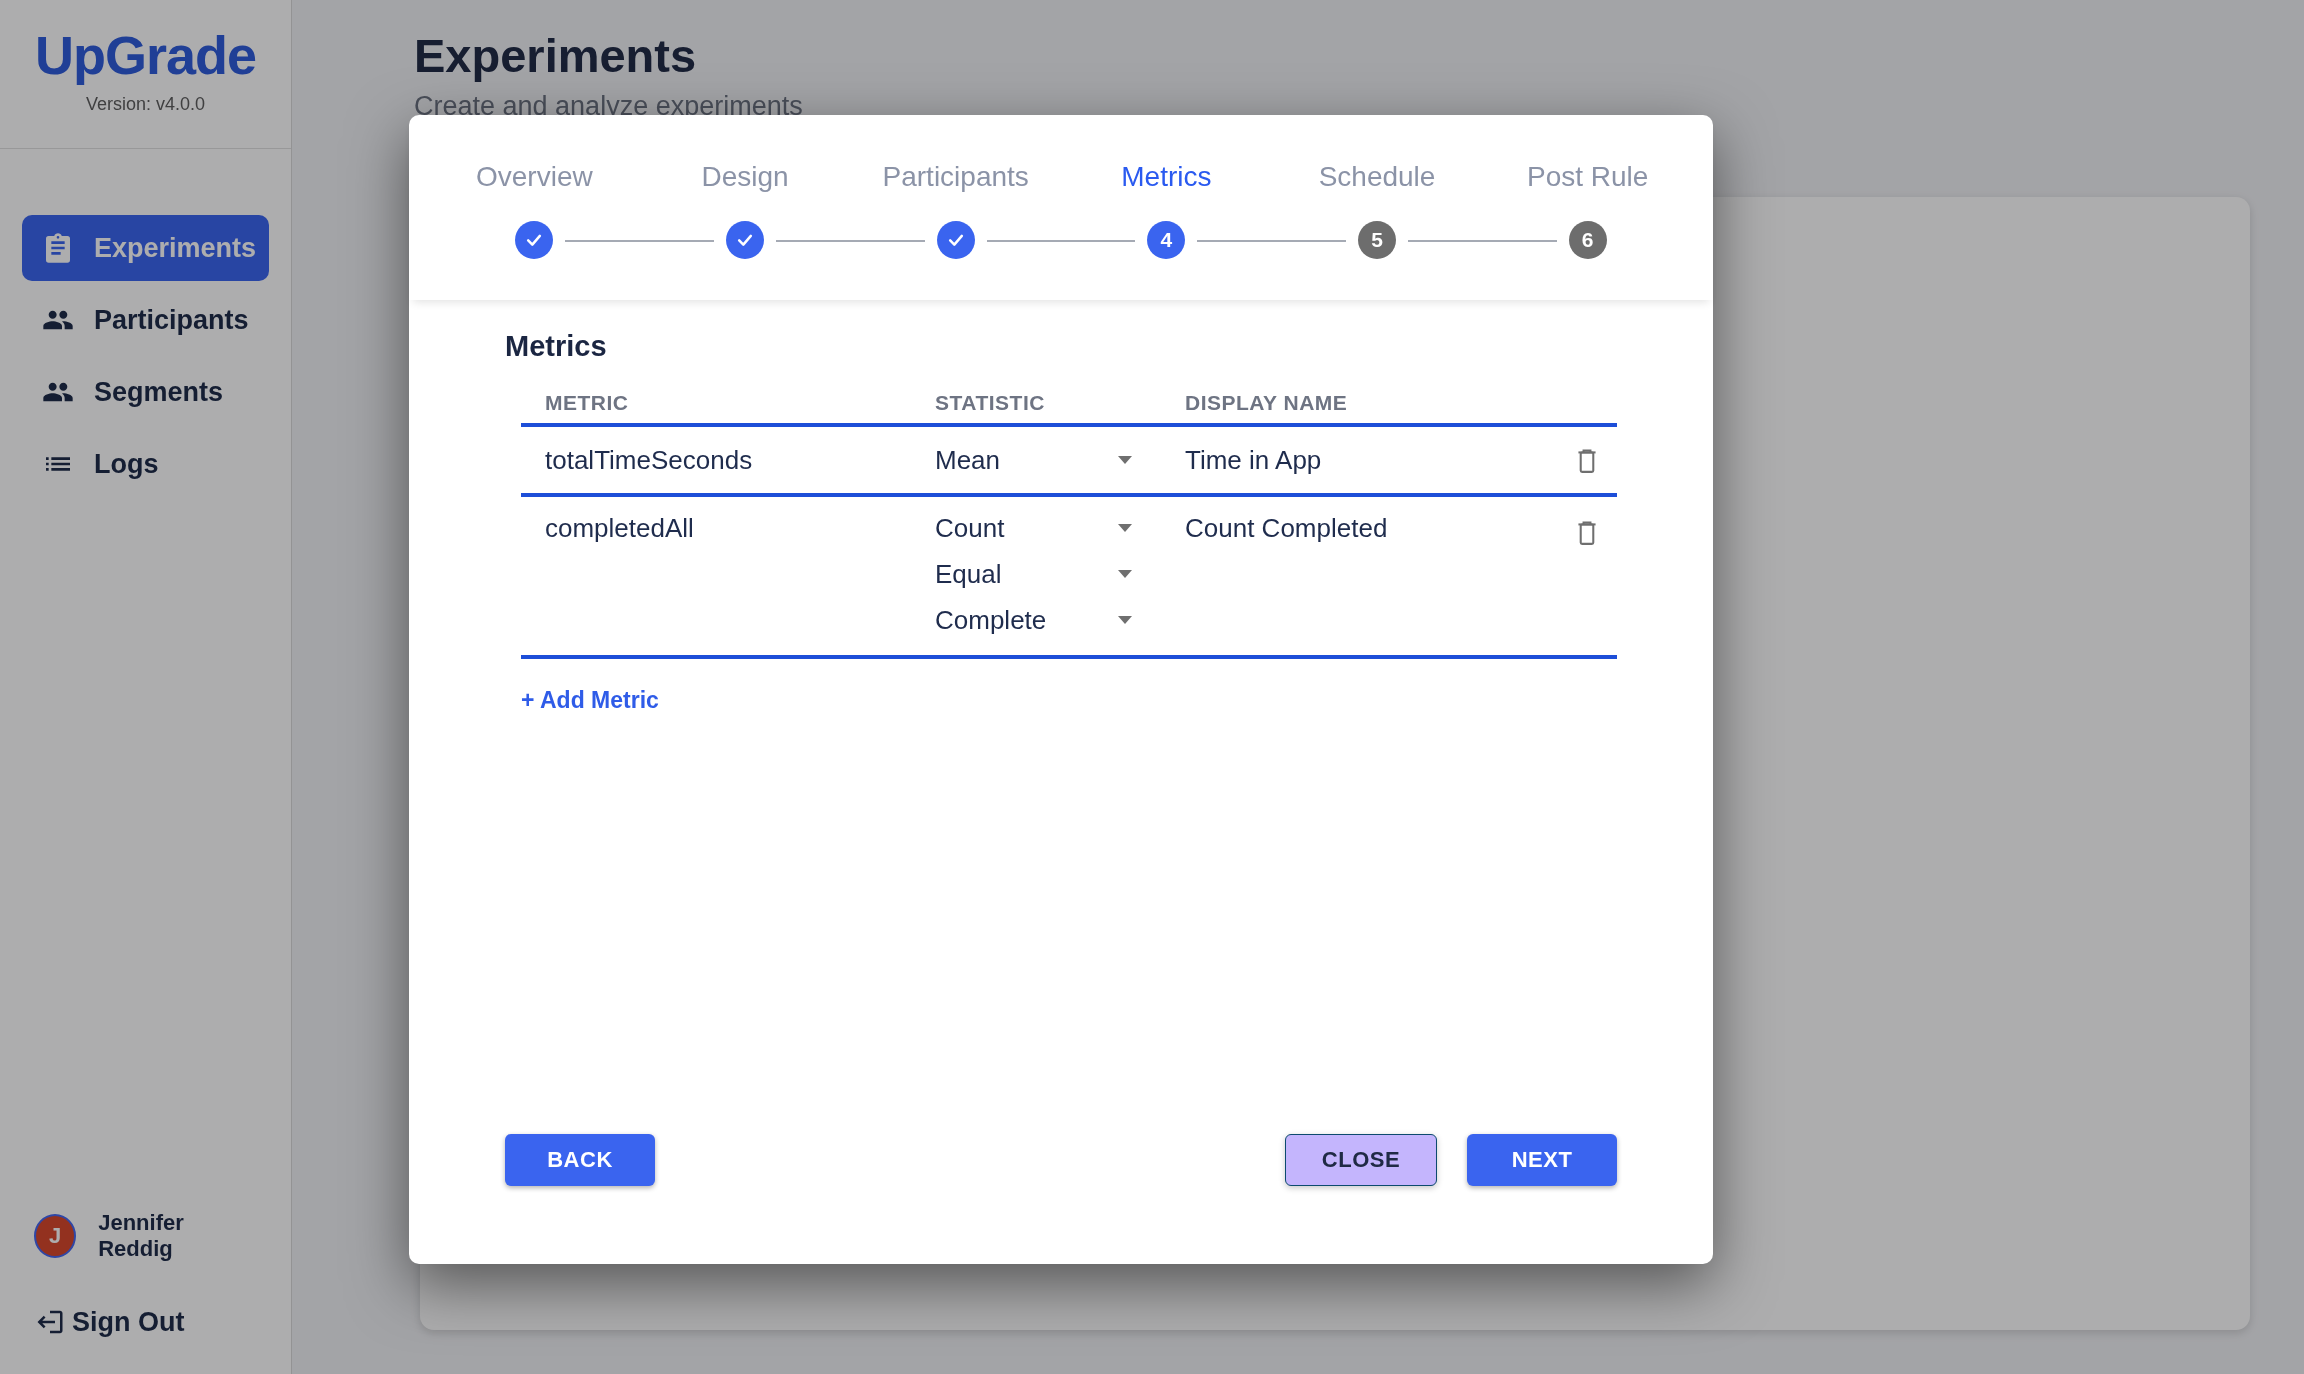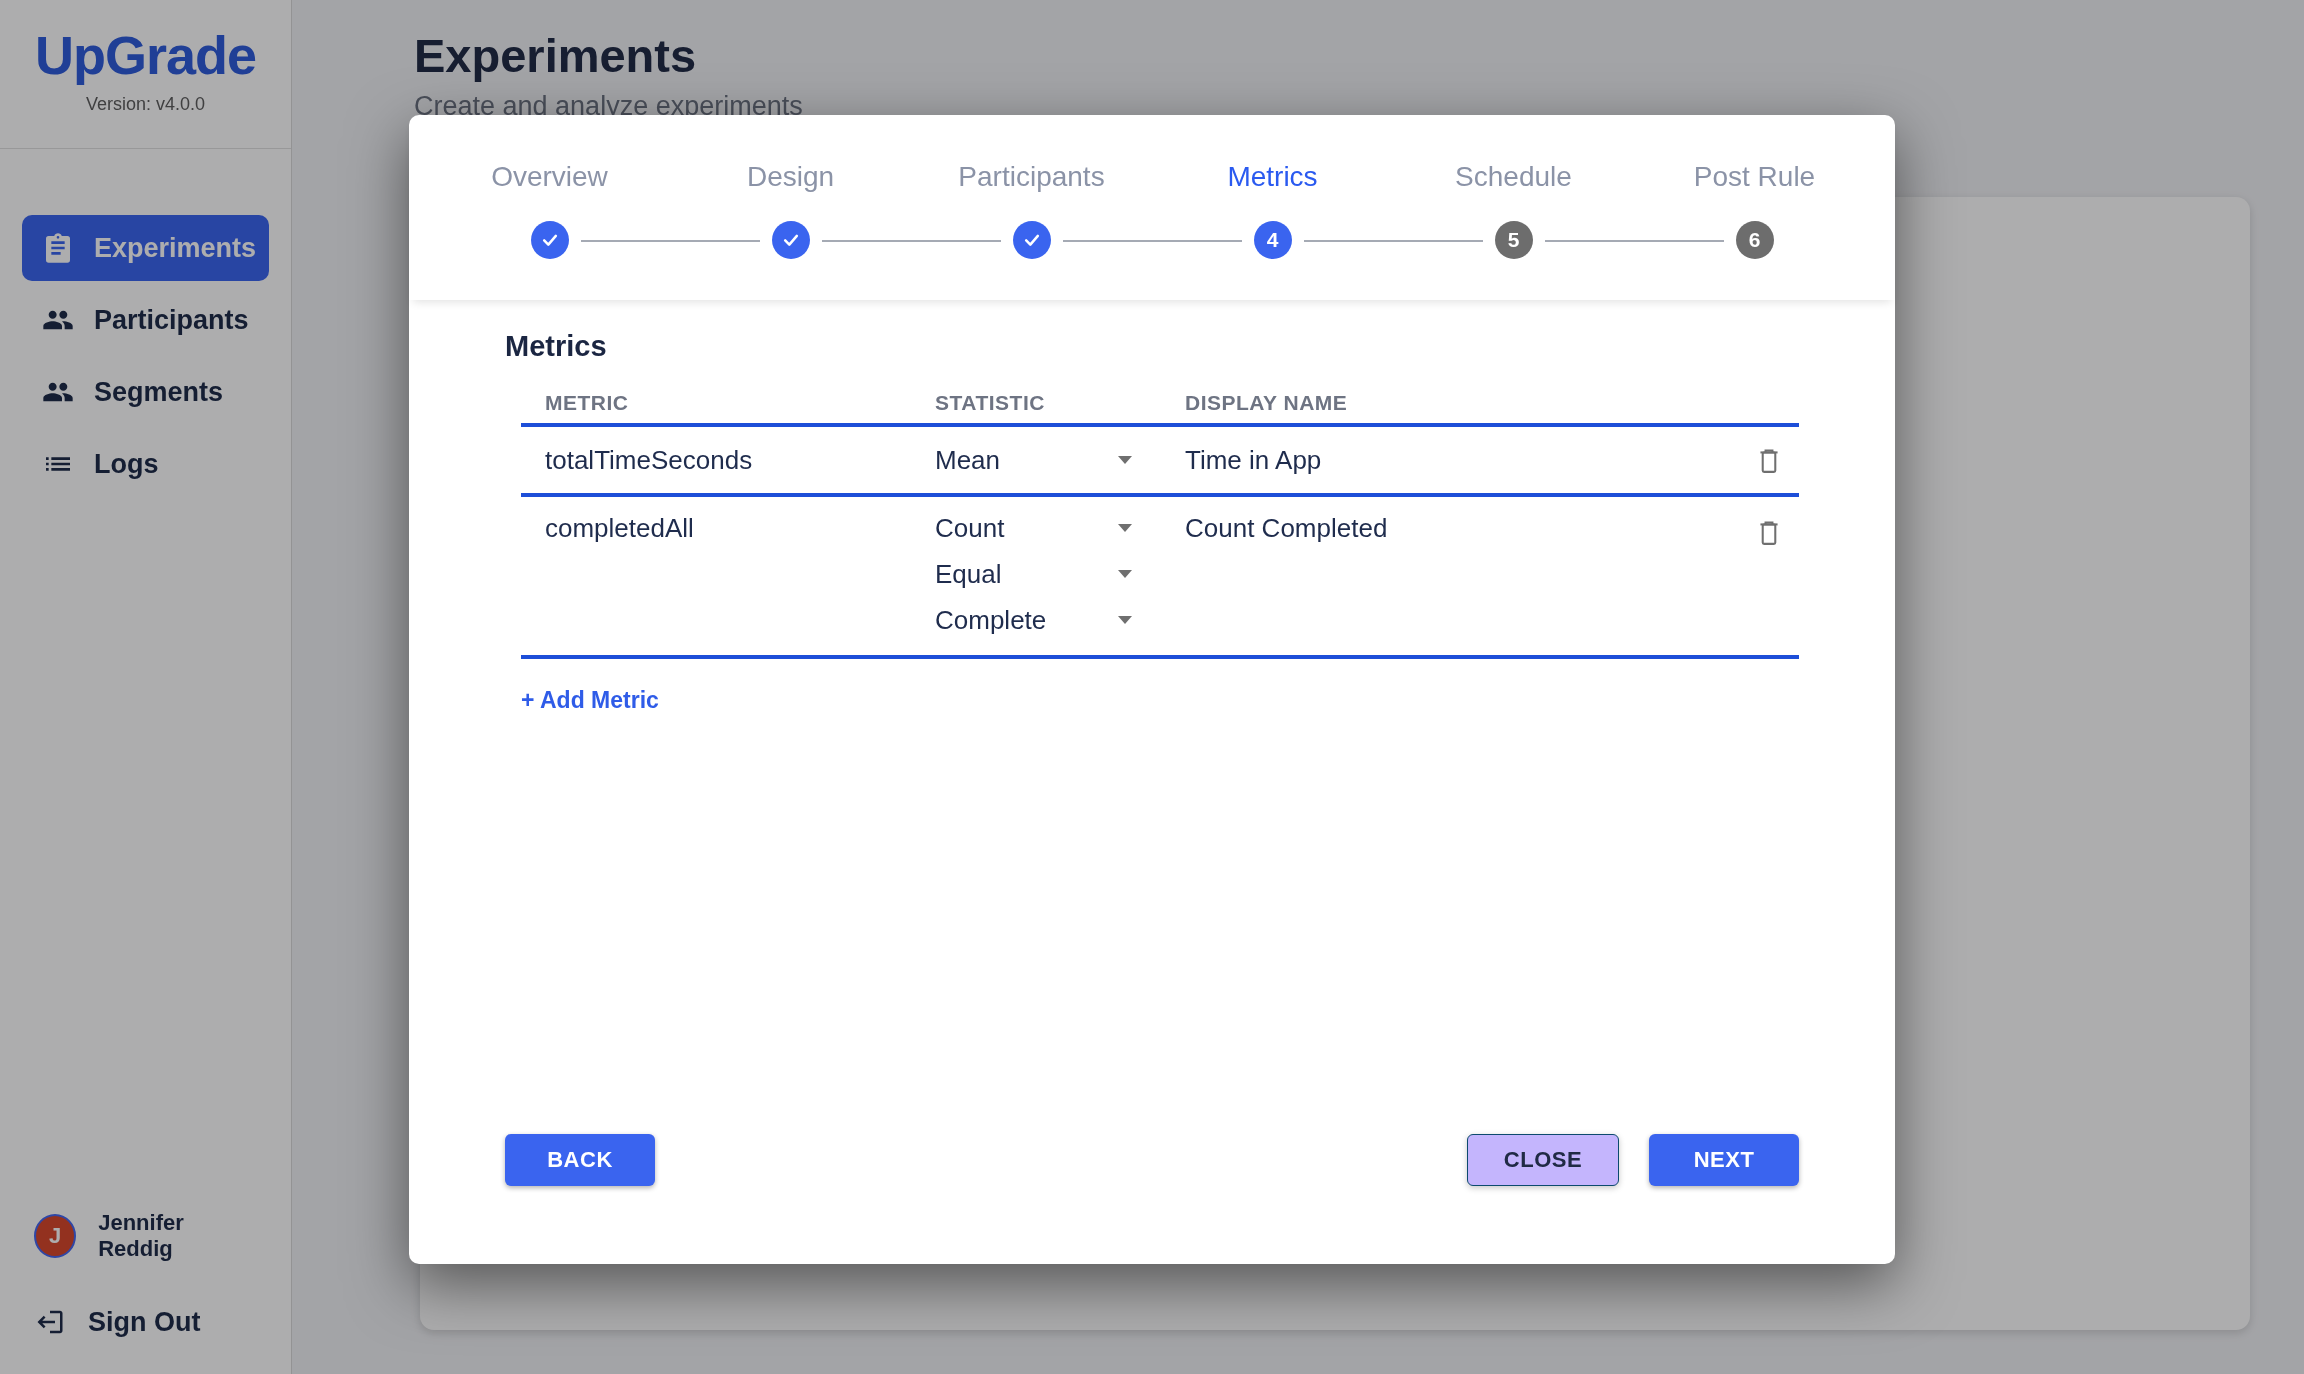--- a/index.html
+++ b/index.html
@@ -33,41 +33,41 @@
 
   .sidebar-bottom { margin-top:auto; padding:0 34px 36px 34px; }
   .user-row { display:flex; align-items:center; gap:22px; margin-bottom:44px; }
   .avatar {
     width:44px; height:44px; border-radius:50%; background:#d9472b;
     border:2px solid #4466f2;
     color:#ffffff; font-size:22px; font-weight:bold;
     display:flex; align-items:center; justify-content:center;
   }
   .user-name { font-size:22px; font-weight:bold; color:#1d2b48; }
-  .signout-row { display:flex; align-items:center; gap:22px; cursor:pointer; }
+  .signout-row { display:flex; align-items:center; gap:6px; cursor:pointer; }
   .signout-row .nav-icon svg { width:30px; height:30px; }
   .signout-label { font-size:27px; font-weight:bold; color:#1d2b48; }
 
   
   .main { position:absolute; left:346px; top:0; right:0; bottom:0; background:#f1f2f5; }
   .main-header { padding:28px 60px 0 68px; }
   .page-title { font-size:47px; font-weight:800; color:#202a45; }
   .page-subtitle { font-size:27px; color:#6b7280; margin-top:8px; }
   .content-card {
     position:absolute; left:74px; right:54px; top:197px; bottom:44px;
     background:#ffffff; border-radius:14px;
     box-shadow:0 3px 10px rgba(0,0,0,0.15);
   }
 
   
   .backdrop { position:absolute; inset:0; background:rgba(5,5,8,0.33); z-index:5; }
 
   
   .modal {
-    position:absolute; left:409px; top:115px; width:1486px; height:1149px;
+    position:absolute; left:409px; top:115px; width:1304px; height:1149px;
     background:#ffffff; border-radius:10px; z-index:10;
     box-shadow:0 20px 60px rgba(0,0,0,0.5);
     display:flex; flex-direction:column;
   }
   .stepper {
     padding:42px 20px 41px 20px;
     box-shadow:0 6px 10px -4px rgba(0,0,0,0.12);
     border-radius:10px 10px 0 0;
   }
   .step-labels { display:flex; }

